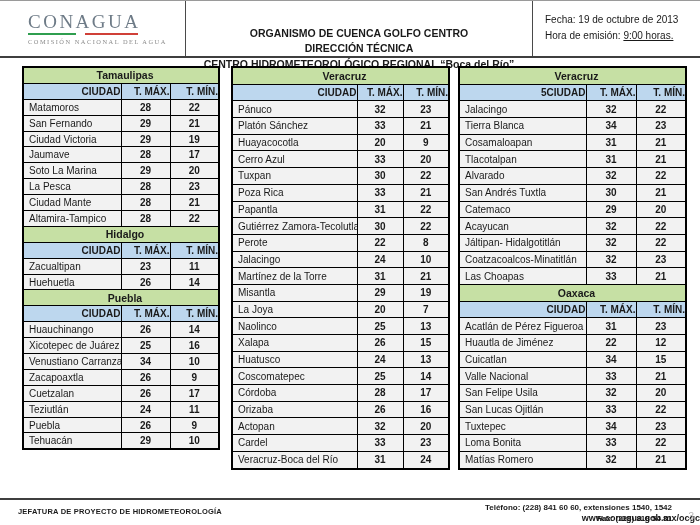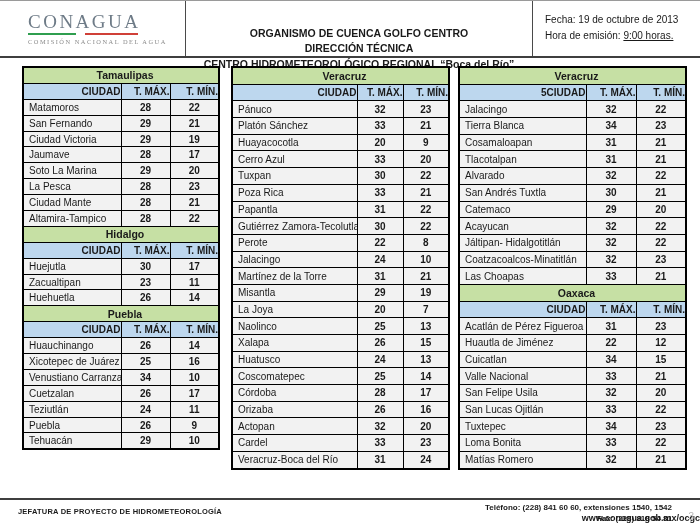--- a/index.html
+++ b/index.html
@@ -127,25 +127,20 @@
             </tr>
             <tr class="region-row">
               <td colspan="3">Hidalgo</td>
             </tr>
             <tr class="cols-row">
               <td>CIUDAD</td>
               <td>T. MÁX.</td>
               <td>T. MÍN.</td>
             </tr>
             <tr>
-              <td class="city">Huejutla</td>
-              <td class="temp">30</td>
-              <td class="temp">17</td>
-            </tr>
-            <tr>
               <td class="city">Zacualtipan</td>
               <td class="temp">23</td>
               <td class="temp">11</td>
             </tr>
             <tr>
               <td class="city">Huehuetla</td>
               <td class="temp">26</td>
               <td class="temp">14</td>
             </tr>
             <tr class="region-row">
@@ -163,20 +158,25 @@
             </tr>
             <tr>
               <td class="city">Xicotepec de Juárez</td>
               <td class="temp">25</td>
               <td class="temp">16</td>
             </tr>
             <tr>
               <td class="city">Venustiano Carranza</td>
               <td class="temp">34</td>
               <td class="temp">10</td>
+            </tr>
+            <tr>
+              <td class="city">Zacapoaxtla</td>
+              <td class="temp">26</td>
+              <td class="temp">9</td>
             </tr>
             <tr>
               <td class="city">Cuetzalan</td>
               <td class="temp">26</td>
               <td class="temp">17</td>
             </tr>
             <tr>
               <td class="city">Teziutlán</td>
               <td class="temp">24</td>
               <td class="temp">11</td>

